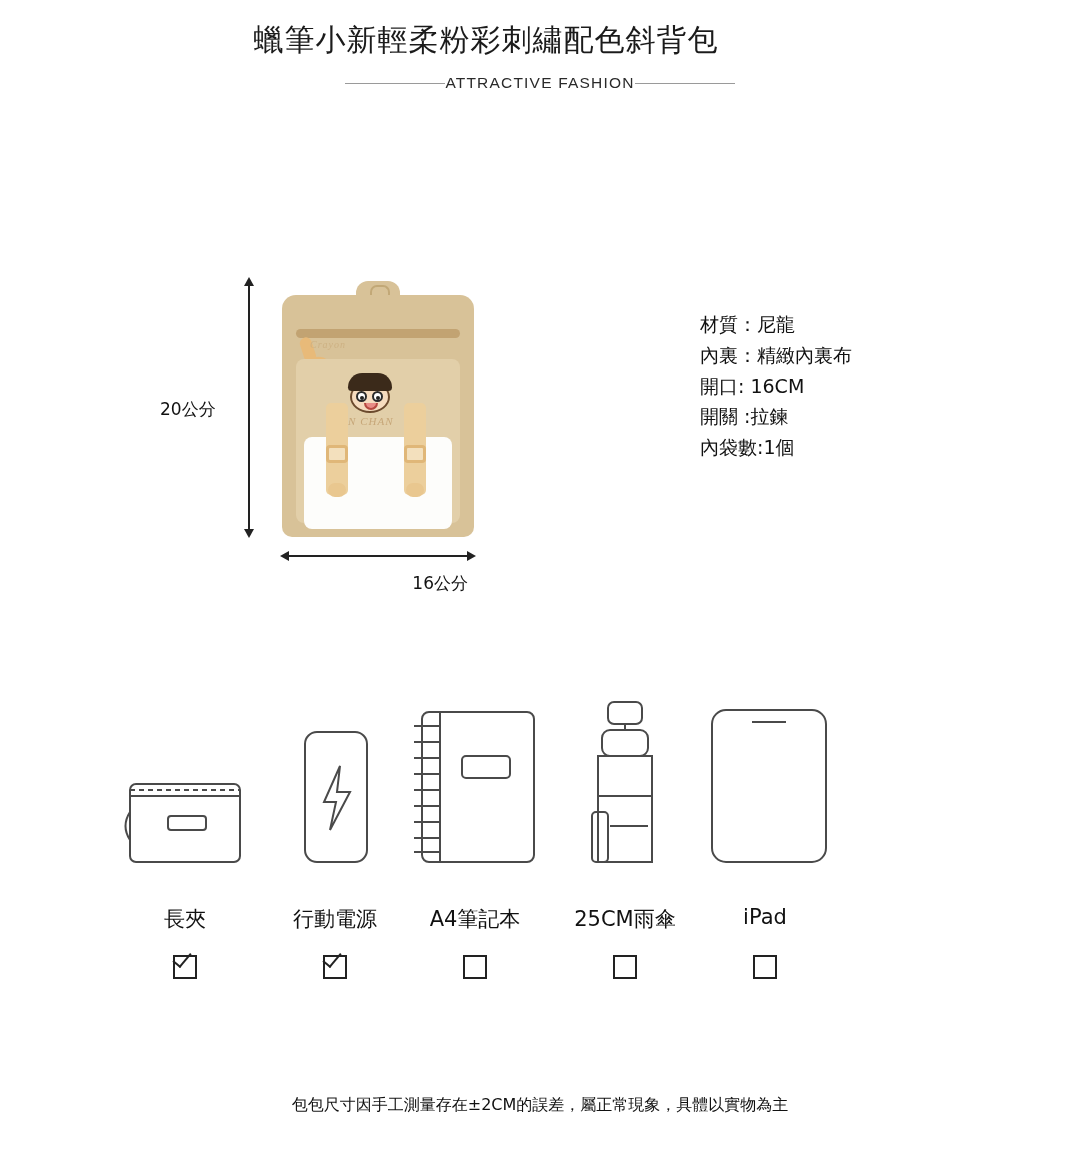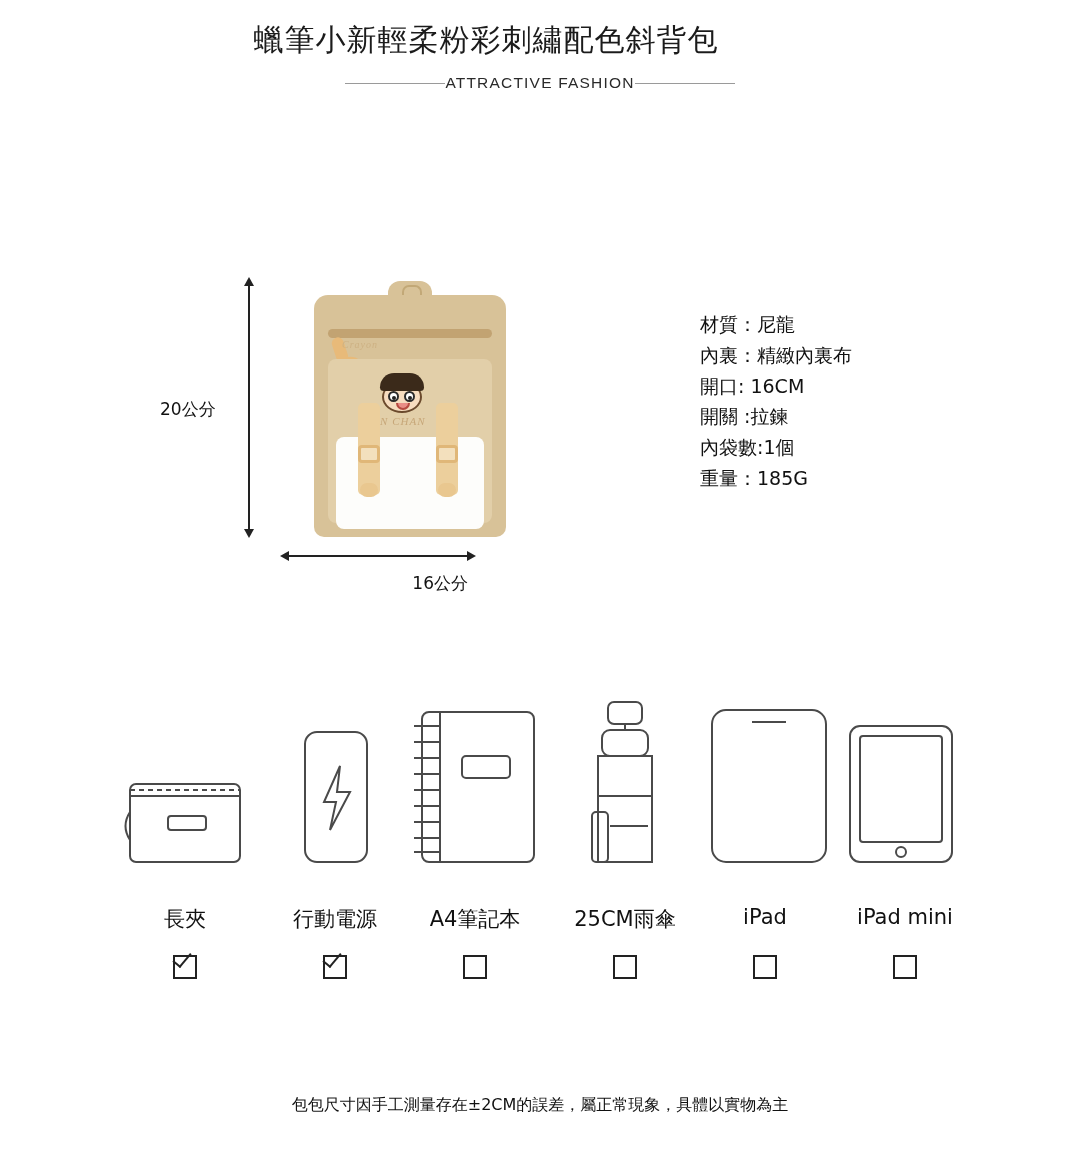--- a/index.html
+++ b/index.html
@@ -129,21 +129,20 @@
     font-family: "DejaVu Sans", sans-serif;
   }
 
   
   .bag {
     position: absolute;
     left: 282px;
     top: 10px;
     width: 192px;
     height: 242px;
-    margin-left: 32px;
   }
   .bag-body {
     position: absolute;
     inset: 0;
     background: #d8c298;
     border-radius: 14px 14px 10px 10px;
   }
   .bag-top-tab {
     position: absolute;
     left: 74px;
@@ -432,21 +431,20 @@
     <div class="stud l"></div>
     <div class="stud r"></div>
   </div>
 
   <div class="spec-list">
     <div>材質：尼龍</div>
     <div>內裏：精緻內裏布</div>
     <div>開口: 16CM</div>
     <div>開關 :拉鍊</div>
     <div>內袋數:1個</div>
-    <div>重量：185G</div>
   </div>
 </div>
 
 <div class="items-row">
 
   <div class="item" style="left:0px;">
     <div class="art">
       <svg width="150" height="190" viewBox="0 0 150 190">
         <rect class="stroke" x="20" y="84" width="110" height="78" rx="6"></rect>
         <path class="stroke" d="M20 96 H130"></path>
@@ -517,26 +515,15 @@
     <div class="art">
       <svg width="150" height="190" viewBox="0 0 150 190">
         <rect class="stroke" x="22" y="10" width="114" height="152" rx="14"></rect>
         <path class="stroke" d="M62 22 h34"></path>
       </svg>
     </div>
     <div class="label">iPad</div>
     <div class="box"></div>
   </div>
 
-  <div class="item" style="left:720px;">
-    <div class="art">
-      <svg width="150" height="190" viewBox="0 0 150 190">
-        <rect class="stroke" x="20" y="26" width="102" height="136" rx="10"></rect>
-        <rect class="stroke" x="30" y="36" width="82" height="106" rx="3"></rect>
-        <circle class="stroke" cx="71" cy="152" r="5"></circle>
-      </svg>
-    </div>
-    <div class="label">iPad mini</div>
-    <div class="box"></div>
-  </div>
 </div>
 
 <div class="footer-note">包包尺寸因手工測量存在±2CM的誤差，屬正常現象，具體以實物為主</div>
 
 </body></html>

